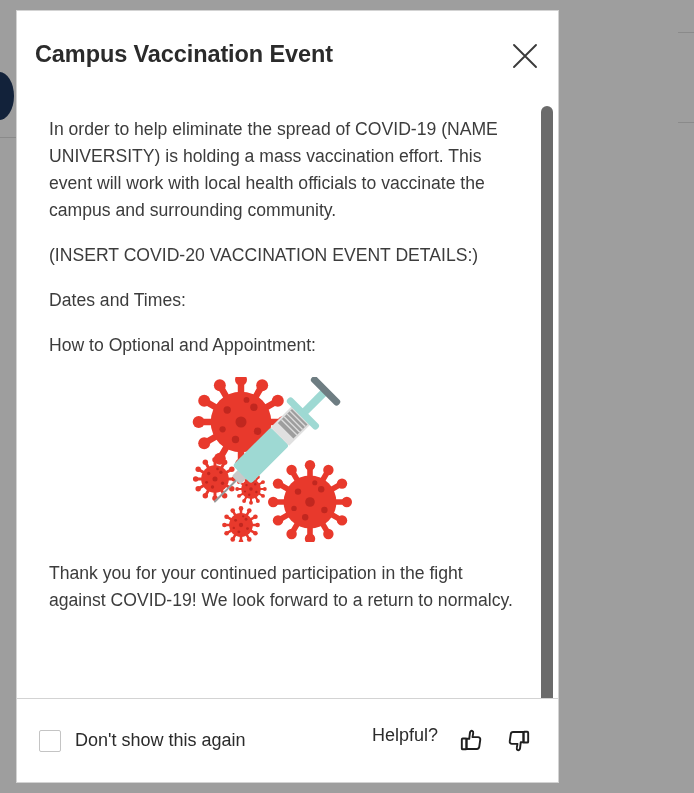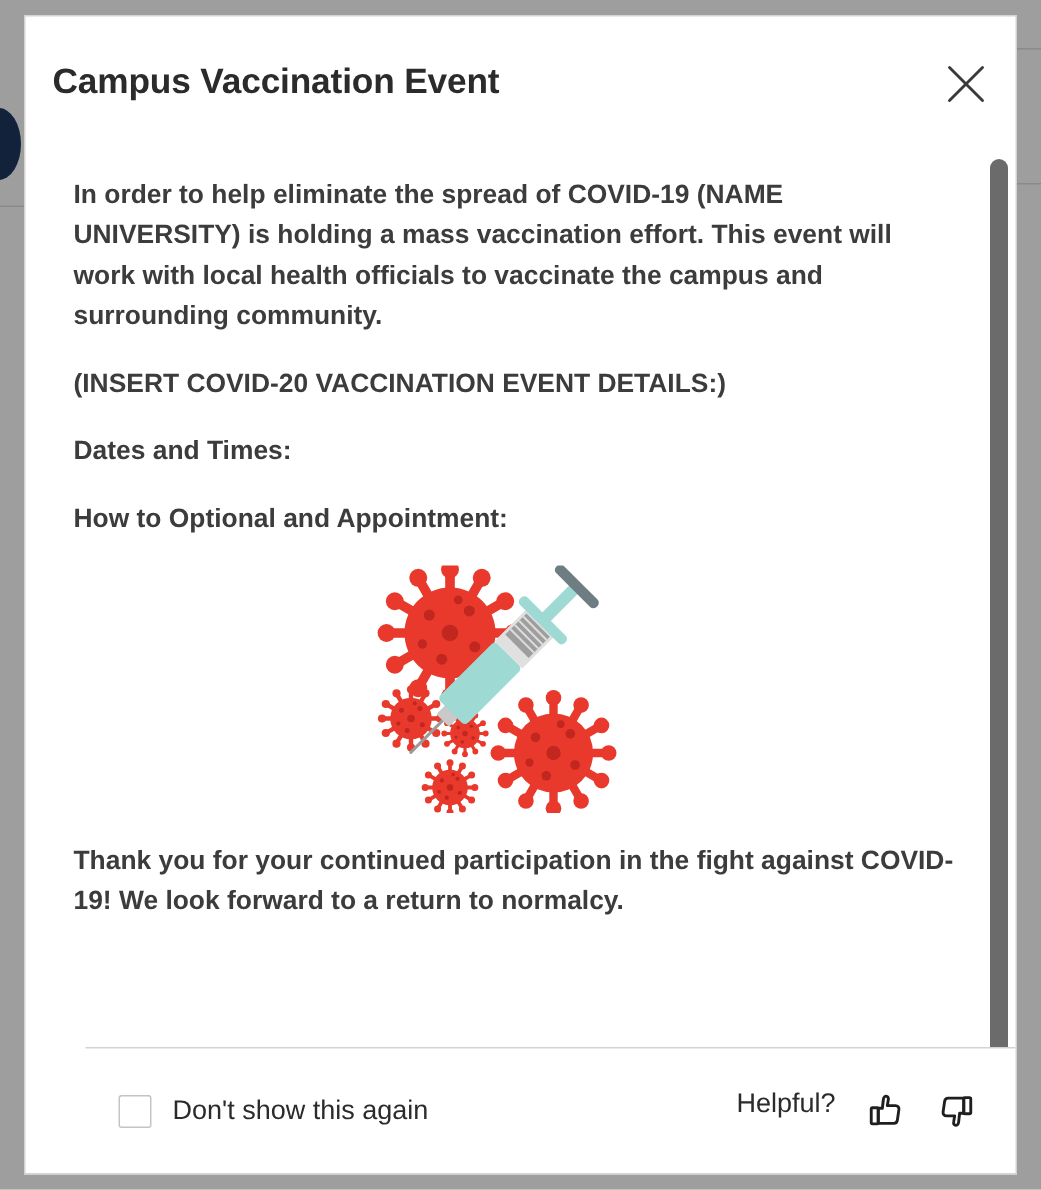--- a/index.html
+++ b/index.html
@@ -54,21 +54,21 @@
     width: 16px;
     height: 1px;
     background: #8a8a8a;
   }
 
   
   #modal {
     position: absolute;
     left: 16px;
     top: 10px;
-    width: 662px;
+    width: 543px;
     height: 773px;
     background: #ffffff;
     border: 1px solid #d3d3d3;
     display: flex;
     flex-direction: column;
     overflow: hidden;
   }
 
   
   #modal-header {
@@ -99,21 +99,20 @@
     justify-content: center;
   }
   #close-button svg { display: block; }
 
   
   #modal-body {
     flex: 1 1 auto;
     position: relative;
     padding: 18px 40px 14px 32px;
     overflow: hidden;
-    font-weight: bold;
   }
   .para {
     font-size: 17.6px;
     line-height: 27px;
     color: #3c3c3c;
     margin-bottom: 18px;
     max-width: 588px;
   }
   .para.tight { margin-bottom: 18px; }
 
@@ -146,21 +145,20 @@
   }
 
   
   #modal-footer {
     flex: 0 0 84px;
     border-top: 1px solid #d3d3d3;
     display: flex;
     align-items: center;
     justify-content: space-between;
     padding: 0 24px 0 22px;
-    margin-left: 40px;
   }
   #dont-show-group {
     display: flex;
     align-items: center;
     gap: 14px;
     cursor: pointer;
   }
   #dont-show-checkbox {
     width: 22px;
     height: 22px;

